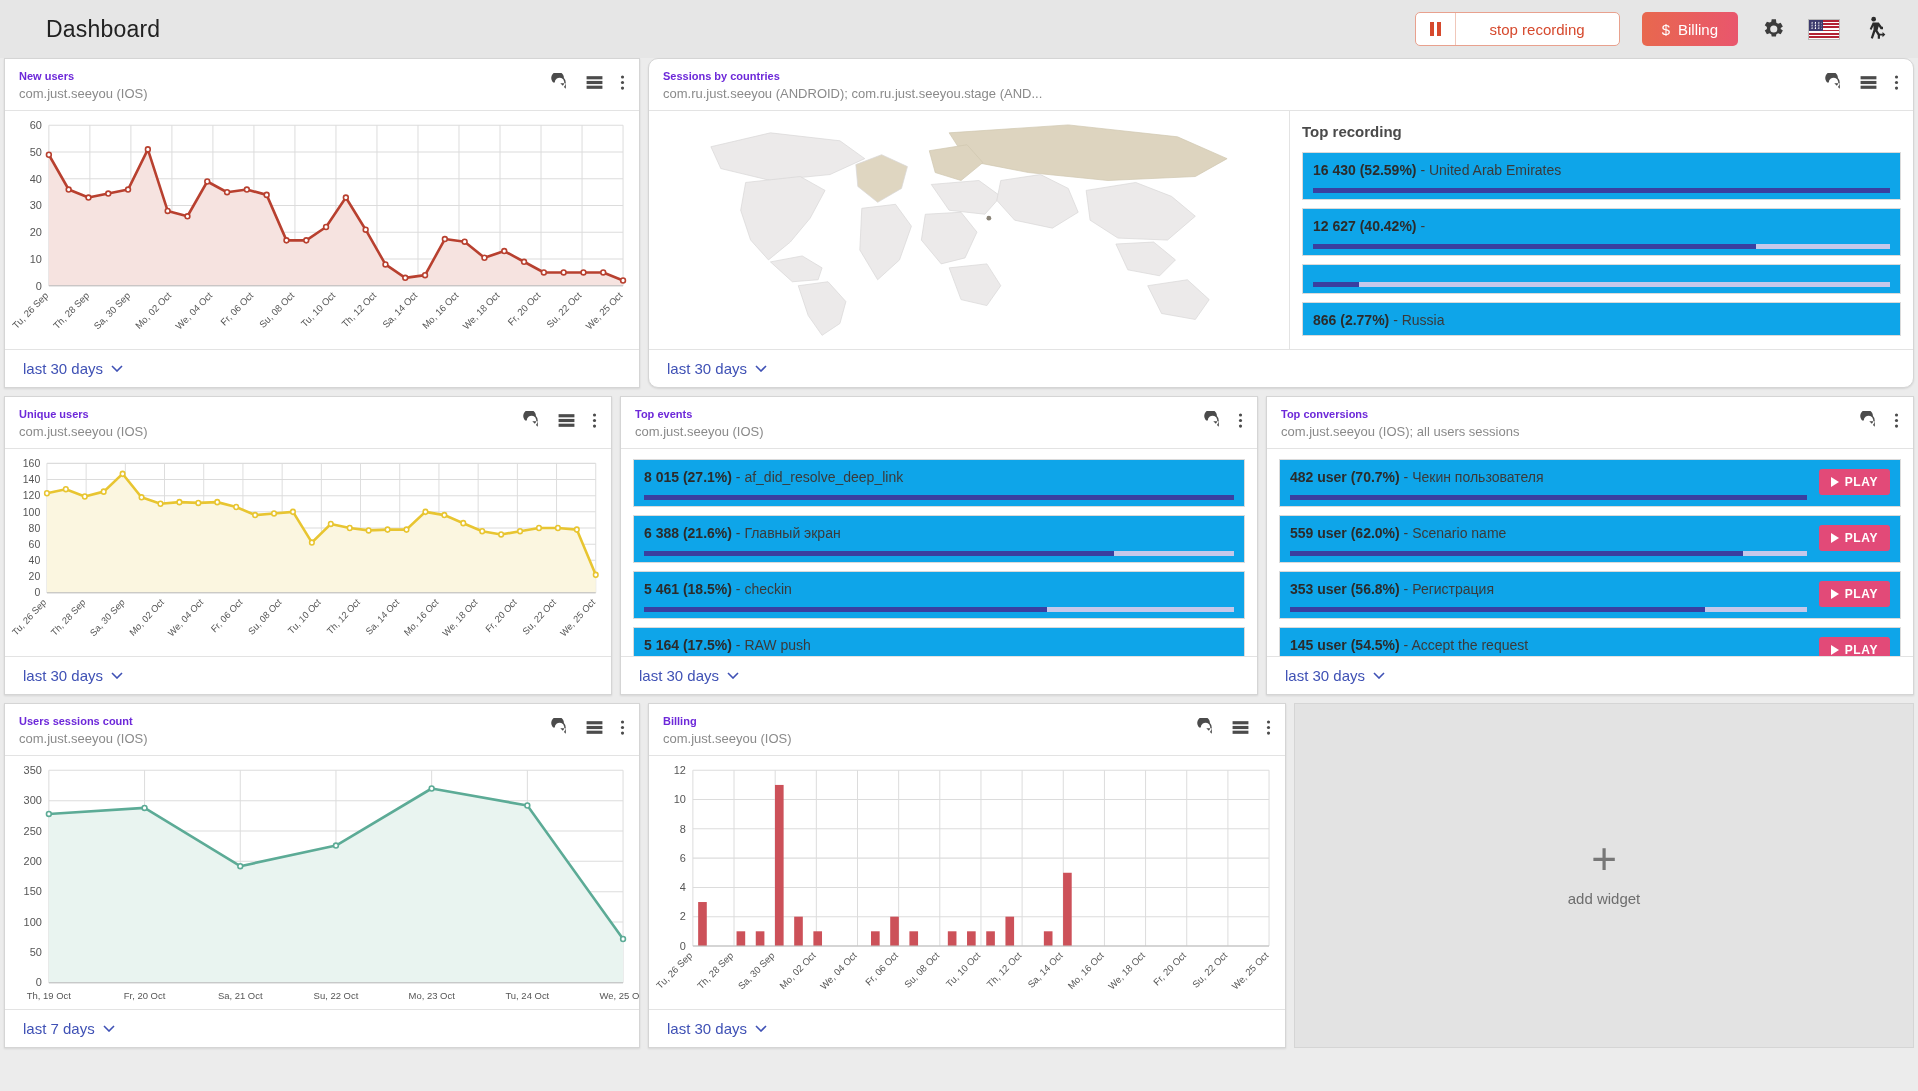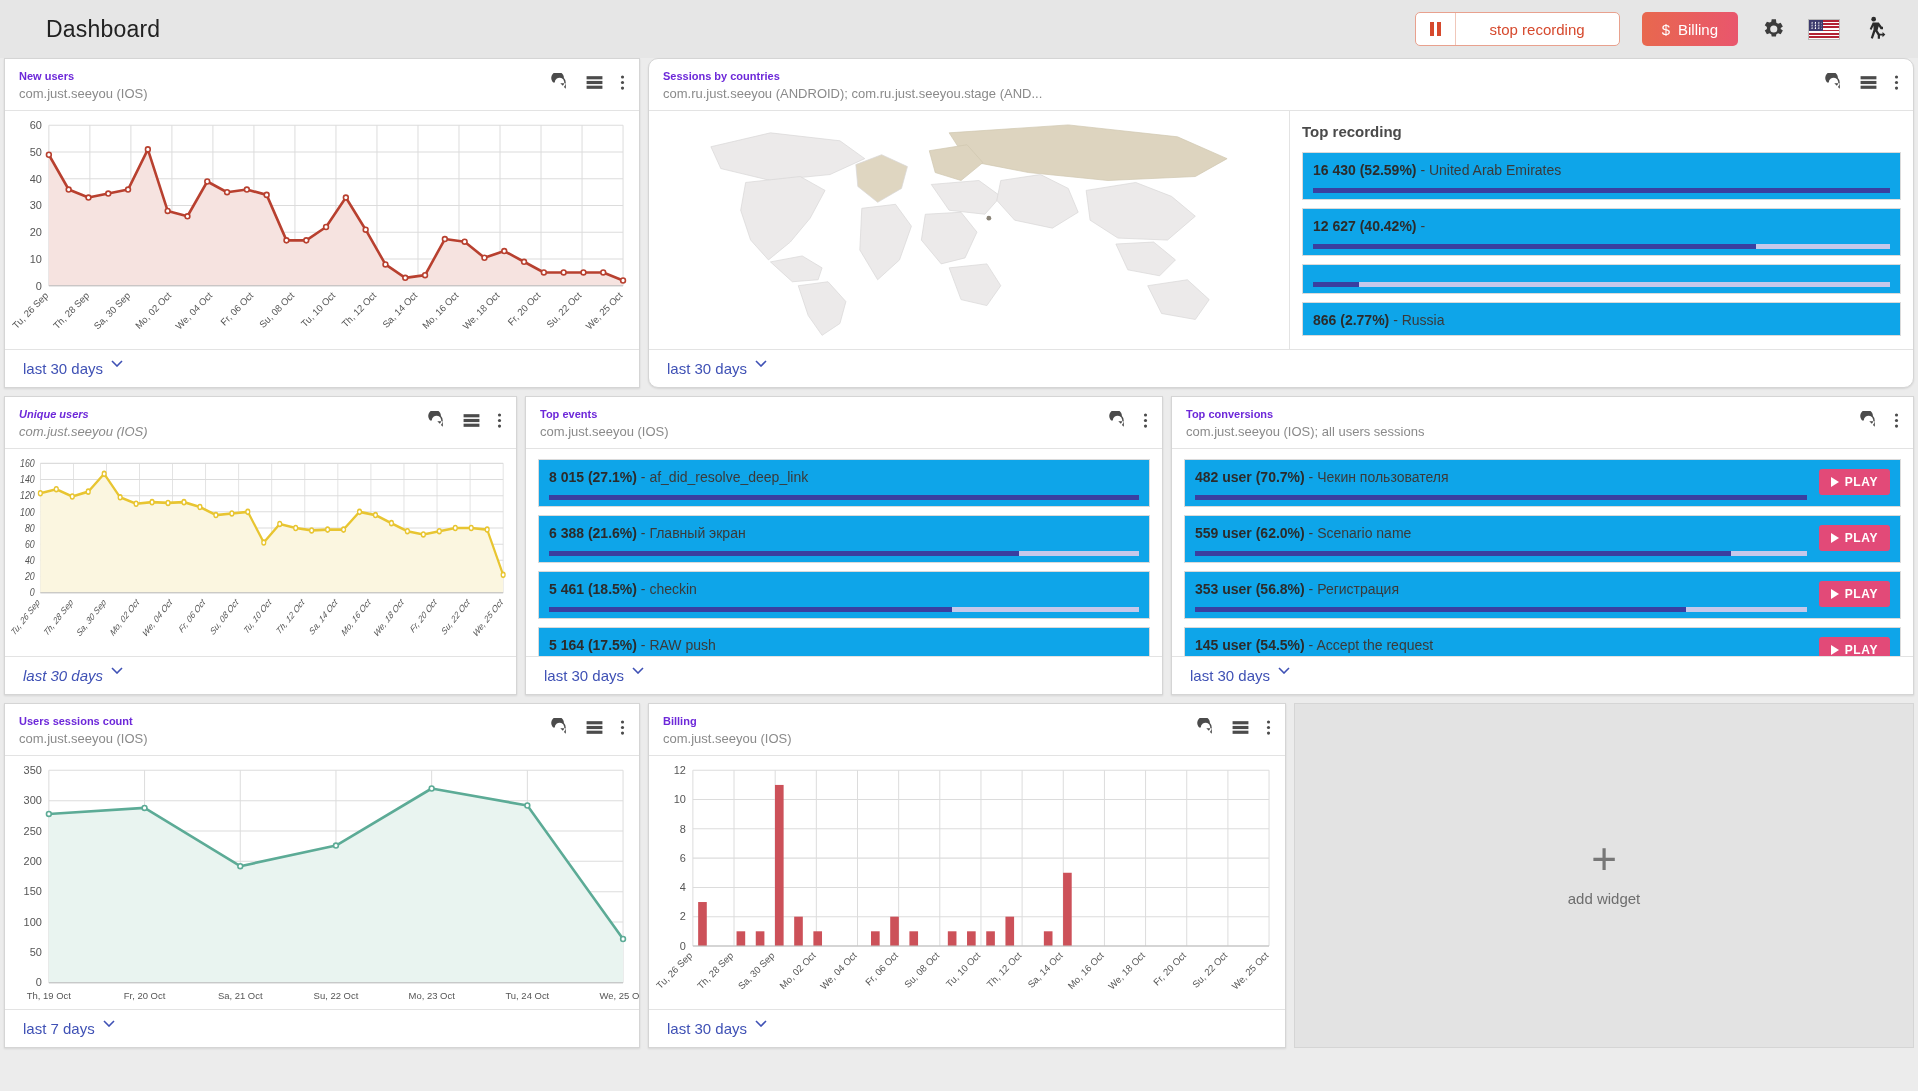--- a/index.html
+++ b/index.html
@@ -88,21 +88,21 @@
 
   .card-body { flex: 1; position: relative; overflow: hidden; }
 
   .card-foot {
     border-top: 1px solid #e3e3e3;
     padding: 10px 18px;
     display: flex; align-items: center;
   }
   .range {
     color: #3f51b5; font-size: 15px; cursor: pointer;
-    display: flex; align-items: flex-start; gap: 8px;
+    display: flex; align-items: center; gap: 8px;
   }
   .range .chev { width: 12px; height: 7px; }
 
   
   .chart-wrap { width: 100%; height: 100%; }
   svg.chart { display: block; width: 100%; height: 100%; }
   .gridline { stroke: #dcdcdc; stroke-width: 1; }
   .axis-text { font-family: "Liberation Sans", sans-serif; font-size: 11px; fill: #555; }
   .xtick { font-family: "Liberation Sans", sans-serif; font-size: 9.5px; fill: #555; }
 
@@ -396,21 +396,21 @@
           <svg class="chev" viewBox="0 0 12 7">
               <path d="M1 1l5 5 5-5" stroke="#3f51b5" stroke-width="1.6" fill="none"></path>
             </svg>
         </div>
       </div>
     </div>
   </div>
 
   <div class="row">
 
-    <div class="card" style="width:513px;height:299px;font-style:italic;">
+    <div class="card" style="width:608px;height:299px;">
       <div class="card-head">
         <div class="card-titles">
           <div class="card-title">Unique users</div>
           <div class="card-sub">com.just.seeyou (IOS)</div>
         </div>
         <div class="card-tools">
           <svg class="tool" width="19" height="19" viewBox="0 0 24 24">
               <path d="M17.6 6.4A8 8 0 104 12h2a6 6 0 1110.2 4.2L13 13h7v7l-2.4-2.4a8 8 0 000-11.2z"></path>
             </svg>
           <svg class="tool" width="19" height="19" viewBox="0 0 24 24">

